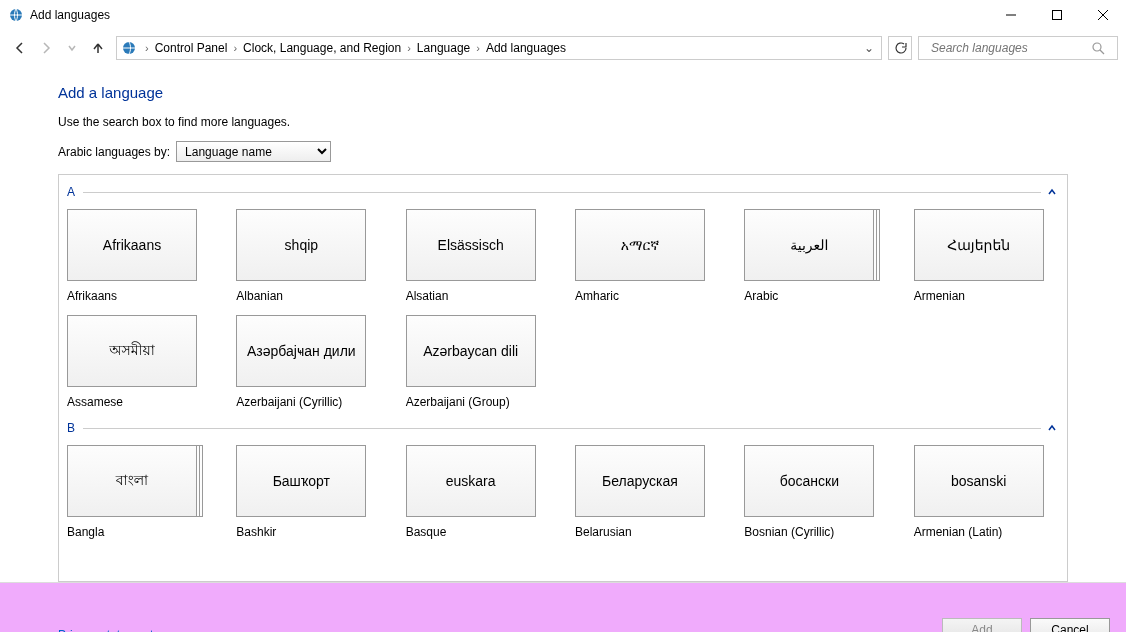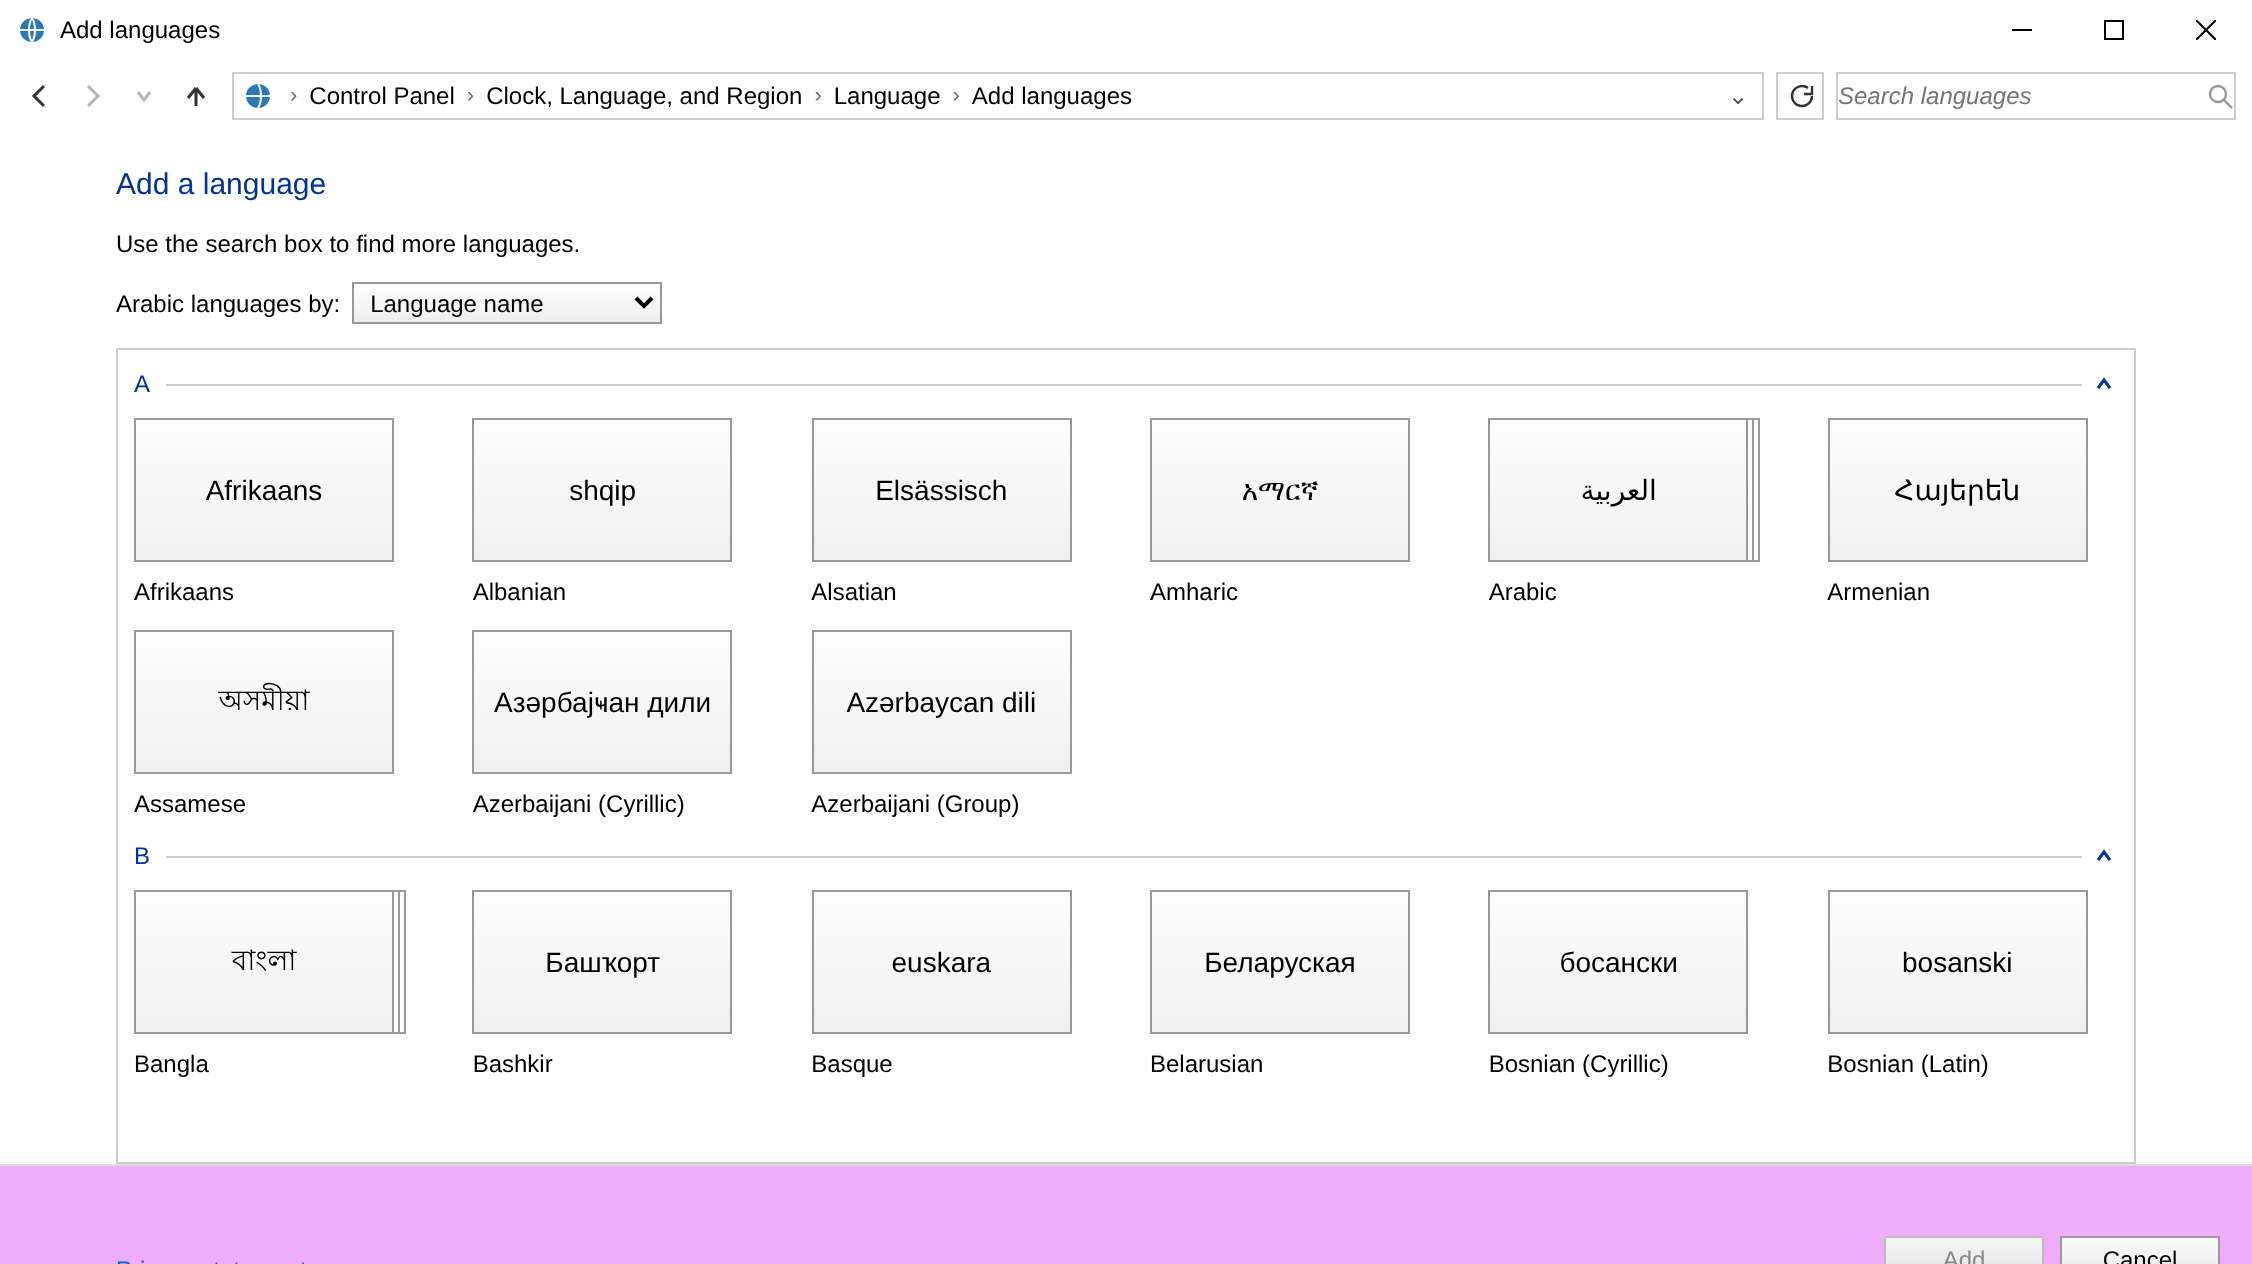--- a/index.html
+++ b/index.html
@@ -15,21 +15,21 @@
 
 .nav-row { height: 36px; display: flex; align-items: center; padding: 0 8px; gap: 2px; }
 .nav-arrow { width: 24px; height: 24px; display: flex; align-items: center; justify-content: center; }
 .nav-arrow.disabled { opacity: 0.35; }
 .addr-box { flex: 1; height: 24px; border: 1px solid #ccc; display: flex; align-items: center; padding: 0 4px; margin: 0 4px; }
 .addr-icon { width: 16px; height: 16px; margin-right: 4px; display: inline-flex; }
 .crumb { color: #000; padding: 0 2px; }
 .crumb-sep { color: #666; padding: 0 4px; font-size: 11px;}
 .addr-dd { margin-left: auto; width: 16px; text-align:center; color:#555;}
 .refresh-btn { width: 24px; height: 24px; display:flex; align-items:center; justify-content:center; border:1px solid #ccc; margin-right:4px;}
-.search-box { width: 200px; height: 24px; border: 1px solid #ccc; display: flex; align-items: center; padding: 0 0; }
+.search-box { width: 200px; height: 24px; border: 1px solid #ccc; display: flex; align-items: center; padding: 0 12px; }
 .search-input { flex:1; border:none; outline:none; font-size:12px; font-style: italic; color:#777; }
 .search-icon { width:14px; height:14px; opacity:0.6;}
 
 
 .content { padding: 18px 58px 0 58px; height: calc(632px - 30px - 36px - 50px); display:flex; flex-direction:column; }
 .page-title { color: #003399; font-size: 15px; font-weight: normal; margin-bottom: 14px; }
 .instruction { font-size: 12px; margin-bottom: 12px; }
 .group-row { display:flex; align-items:center; gap:6px; margin-bottom: 12px; }
 .group-label { font-size: 12px; }
 .group-select { height: 21px; border: 1px solid #999; background: linear-gradient(#fff,#eee); padding: 1px 4px; font-size:12px; width: 155px; }
@@ -262,21 +262,21 @@
             <div class="tile-item">
               <div class="tile">
                 <div class="tile-native">босански</div>
               </div>
               <div class="tile-label">Bosnian (Cyrillic)</div>
             </div>
             <div class="tile-item">
               <div class="tile">
                 <div class="tile-native">bosanski</div>
               </div>
-              <div class="tile-label">Bosnian (Latin)</div>
+              <div class="tile-label">Armenian (Latin)</div>
             </div>
           </div>
         </div>
     </div>
   </div>
 </div>
 
 <div class="bottom-bar">
   <a href="#" class="priv-link">Privacy statement</a>
   <div class="btn-row">

